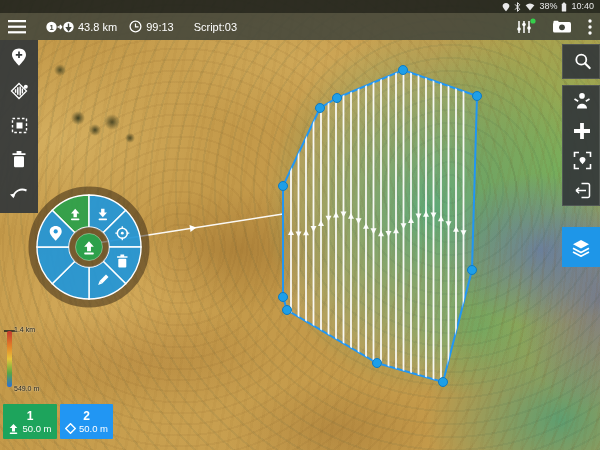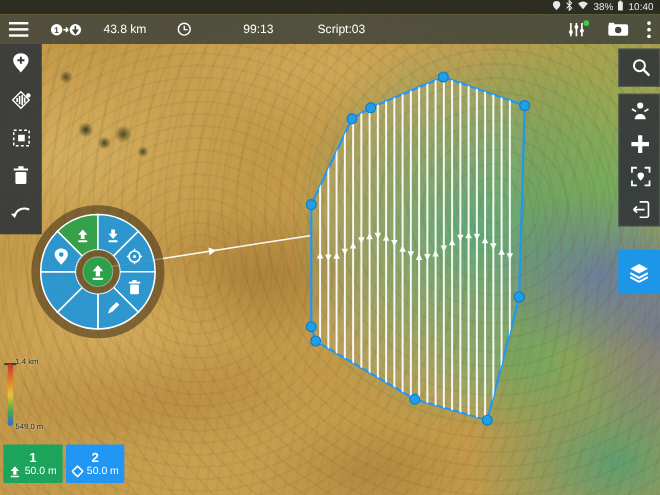--- a/index.html
+++ b/index.html
@@ -25,28 +25,28 @@
     radial-gradient(ellipse 160px 90px at 240px 250px, rgba(140,95,35,.4), transparent 70%),
     radial-gradient(ellipse 200px 80px at 140px 360px, rgba(150,100,40,.38), transparent 70%),
     radial-gradient(ellipse 150px 70px at 330px 430px, rgba(150,105,45,.4), transparent 70%);}
   .map-texture{position:absolute;inset:0;background:
     repeating-radial-gradient(circle at 30% 55%, rgba(115,78,28,.08) 0 2px, transparent 2px 11px),
     repeating-radial-gradient(circle at 75% 42%, rgba(35,70,55,.07) 0 2px, transparent 2px 13px),
     repeating-linear-gradient(100deg, rgba(120,80,20,.05) 0 3px, transparent 3px 10px);}
   svg.overlay{position:absolute;left:0;top:0;}
   
   .status-bar{position:absolute;left:0;top:0;width:100%;height:13px;background:rgba(33,36,30,.92);
-    display:flex;align-items:flex-start;justify-content:flex-end;gap:4px;padding-right:6px;box-sizing:border-box;
+    display:flex;align-items:center;justify-content:flex-end;gap:4px;padding-right:6px;box-sizing:border-box;
     color:#e9e9e9;font-size:9px;line-height:13px;}
   .status-bar svg{display:block}
   .app-bar{position:absolute;left:0;top:13px;width:100%;height:27px;background:rgba(66,69,59,.88);
     display:flex;align-items:center;color:#fff;font-size:11px;}
   .app-bar .grow{flex:1}
   .bar-btn{display:flex;align-items:center;justify-content:center;height:27px;padding:0 8px;cursor:pointer;}
-  .bar-text{padding:0 20px;white-space:nowrap;}
+  .bar-text{padding:0 4px;white-space:nowrap;}
   .cluster{display:flex;align-items:center;}
   
   .left-toolbar{position:absolute;left:0;top:40px;width:38px;height:173px;background:rgba(52,56,58,.93);
     display:flex;flex-direction:column;z-index:5;}
   .tool-btn{width:38px;height:34px;display:flex;align-items:center;justify-content:center;cursor:pointer;}
   .rt-panel{position:absolute;right:0;width:38px;background:rgba(52,56,58,.93);display:flex;flex-direction:column;
     border:1px solid rgba(255,255,255,.12);box-sizing:border-box;z-index:5;}
   .rt-search{top:44px;height:35px;}
   .rt-group{top:85px;height:121px;}
   .rt-group .tool-btn{height:30px;}
@@ -223,28 +223,28 @@
     <div class="cluster" style="margin-left:12px;">
       <svg width="28" height="14" viewBox="0 0 28 14">
         <circle cx="5.5" cy="7" r="5.2" fill="#fff"></circle>
         <text x="5.5" y="9.6" font-size="7.5" font-weight="bold" fill="#42453b" text-anchor="middle" font-family="Liberation Sans, sans-serif">1</text>
         <path d="M11.6,7 H16 M16,7 L13.8,5 M16,7 L13.8,9" stroke="#fff" stroke-width="1.4" fill="none"></path>
         <circle cx="22.5" cy="7" r="5.2" fill="#fff"></circle>
         <path d="M22.5,3.6 V8.6 M22.5,10.4 L20.6,7.6 H24.4 Z" stroke="#42453b" stroke-width="1.4" fill="#42453b"></path>
       </svg>
       <span class="bar-text">43.8 km</span>
     </div>
-    <div class="cluster" style="margin-left:8px;gap:27px;">
+    <div class="cluster" style="margin-left:8px;">
       <svg width="13" height="13" viewBox="-6.5 -6.5 13 13">
         <circle r="5.4" fill="none" stroke="#fff" stroke-width="1.3"></circle>
           <path d="M0,-3 V0.4 H3" stroke="#fff" stroke-width="1.2" fill="none"></path>
       </svg>
       <span class="bar-text">99:13</span>
     </div>
-    <span class="bar-text" style="">Script:03</span>
+    <span class="bar-text" style="margin-left:12px;">Script:03</span>
     <div class="grow"></div>
     <div class="bar-btn">
       <svg width="20" height="18" viewBox="0 0 20 18">
         <path d="M3,3 V15 M8,3 V15 M13,3 V15" stroke="#fff" stroke-width="1.5"></path>
         <circle cx="3" cy="11" r="1.8" fill="#fff"></circle>
           <circle cx="8" cy="6.5" r="1.8" fill="#fff"></circle>
           <circle cx="13" cy="10" r="1.8" fill="#fff"></circle>
         <circle cx="17" cy="3" r="2.6" fill="#35d04b"></circle>
       </svg>
     </div>

